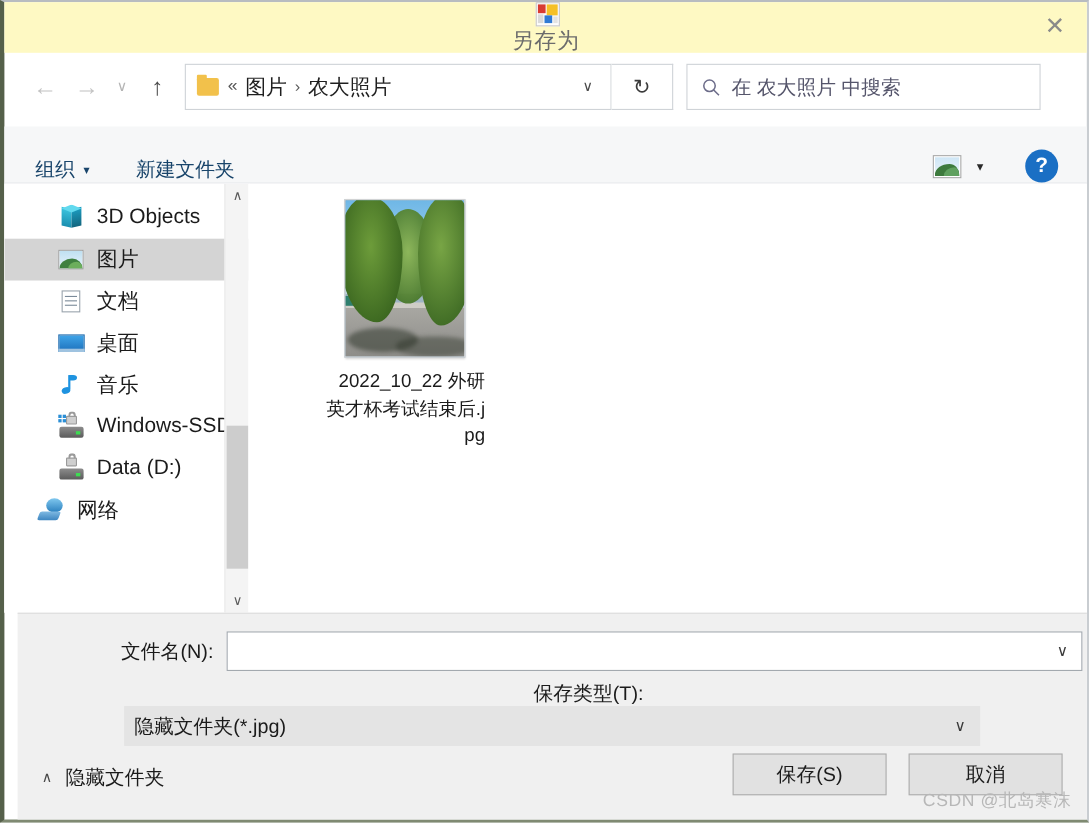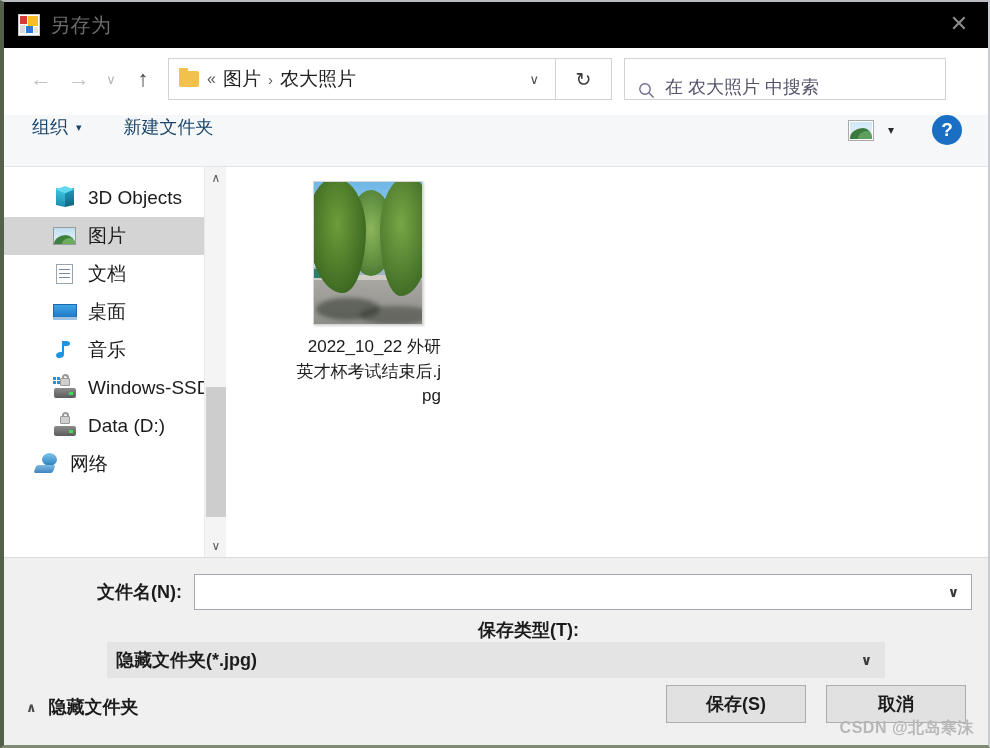--- a/index.html
+++ b/index.html
@@ -16,22 +16,22 @@
     background: #ffffff;
     border-left: 4px solid #55604a;
     border-top: 2px solid #b8bcc0;
     border-right: 2px solid #c9cdd1;
     border-bottom: 3px solid #7f8a72;
   }
 
   
   #titlebar {
     position: absolute; left: 0; top: 0; right: 0; height: 46px;
-    background: #000000;
-    display: flex; align-items: center;
+    background: #fef9c3;
+    display: flex; align-items: center; flex-direction: column;
   }
   #app-icon {
     width: 22px; height: 22px; margin-left: 14px; margin-right: 10px;
     position: relative; flex: none;
     border: 1px solid #c8c8c8; background: #fdfdfd;
   }
   #app-icon i { position: absolute; display: block; }
   .ai-r { left: 1px;  top: 1px;  width: 7px;  height: 8px;  background: #d83b32; }
   .ai-y { left: 9px;  top: 1px;  width: 10px; height: 10px; background: #f5c026; }
   .ai-b { left: 7px;  top: 11px; width: 7px;  height: 7px;  background: #2f7ad4; }
@@ -79,35 +79,35 @@
   }
   #refresh-btn {
     flex: none; width: 56px; height: 42px; border: 1px solid #cfd3d7;
     border-left: none; background: #ffffff;
     display: flex; align-items: center; justify-content: center;
     font-size: 19px; color: #3b3b3b;
   }
   #searchbox {
     flex: none; width: 322px; height: 42px; margin-left: 12px;
     border: 1px solid #cfd3d7; background: #ffffff;
-    display: flex; align-items: flex-end; padding: 0 10px;
+    display: flex; align-items: center; padding: 0 10px;
   }
   #search-icon {
     width: 22px; flex: none; font-size: 17px; color: #6d6d8a;
     display: flex; align-items: center; justify-content: center;
   }
   #search-placeholder {
     font-size: 18px; color: #55556b; margin-left: 8px; white-space: nowrap;
   }
 
   
   #toolbar {
     position: absolute; left: 0; top: 113px; right: 0; height: 52px;
     background: #f6f7f8; border-bottom: 1px solid #e2e4e6;
-    display: flex; align-items: flex-start;
+    display: flex; align-items: flex-end;
   }
   .tb-item {
     font-size: 18px; color: #19456b; display: flex; align-items: center;
   }
   #organize { margin-left: 28px; }
   #organize .caret { font-size: 11px; margin-left: 8px; color: #19456b; }
   #newfolder { margin-left: 42px; }
   #tb-right { margin-left: auto; display: flex; align-items: center; }
   #view-icon {
     width: 26px; height: 21px; border: 1px solid #a9a9a9; background: #ffffff;
@@ -256,22 +256,22 @@
   #thumb .shadow2 { position: absolute; left: 46px; bottom: 0px; width: 70px; height: 18px;
     background: rgba(40,48,35,.42); border-radius: 45%; filter: blur(2px); }
   #thumb .green { position: absolute; left: 0; bottom: 46px; width: 34px; height: 9px; background: #2f7f6e; }
   #filename-label {
     margin-top: 10px; font-size: 17px; color: #1b1b1b; line-height: 1.45;
     word-break: break-all; padding: 0 2px;
   }
 
   
   #bottom {
-    position: absolute; left: 0; right: 0; bottom: 0; height: 188px;
-    background: #f0f0f0; border-top: 1px solid #dcdcdc; font-weight: bold;
+    position: absolute; left: 12px; right: 0; bottom: 0; height: 188px;
+    background: #f0f0f0; border-top: 1px solid #dcdcdc;
   }
   .field-row { position: absolute; left: 0; right: 0; display: flex; align-items: center; }
   #row-filename { top: 16px; }
   #row-savetype { top: 60px; flex-direction: column; }
   .field-label {
     width: 190px; text-align: right; padding-right: 12px;
     font-size: 18px; color: #1b1b1b; flex: none;
   }
   .combo {
     height: 36px; display: flex; align-items: center; position: relative;

